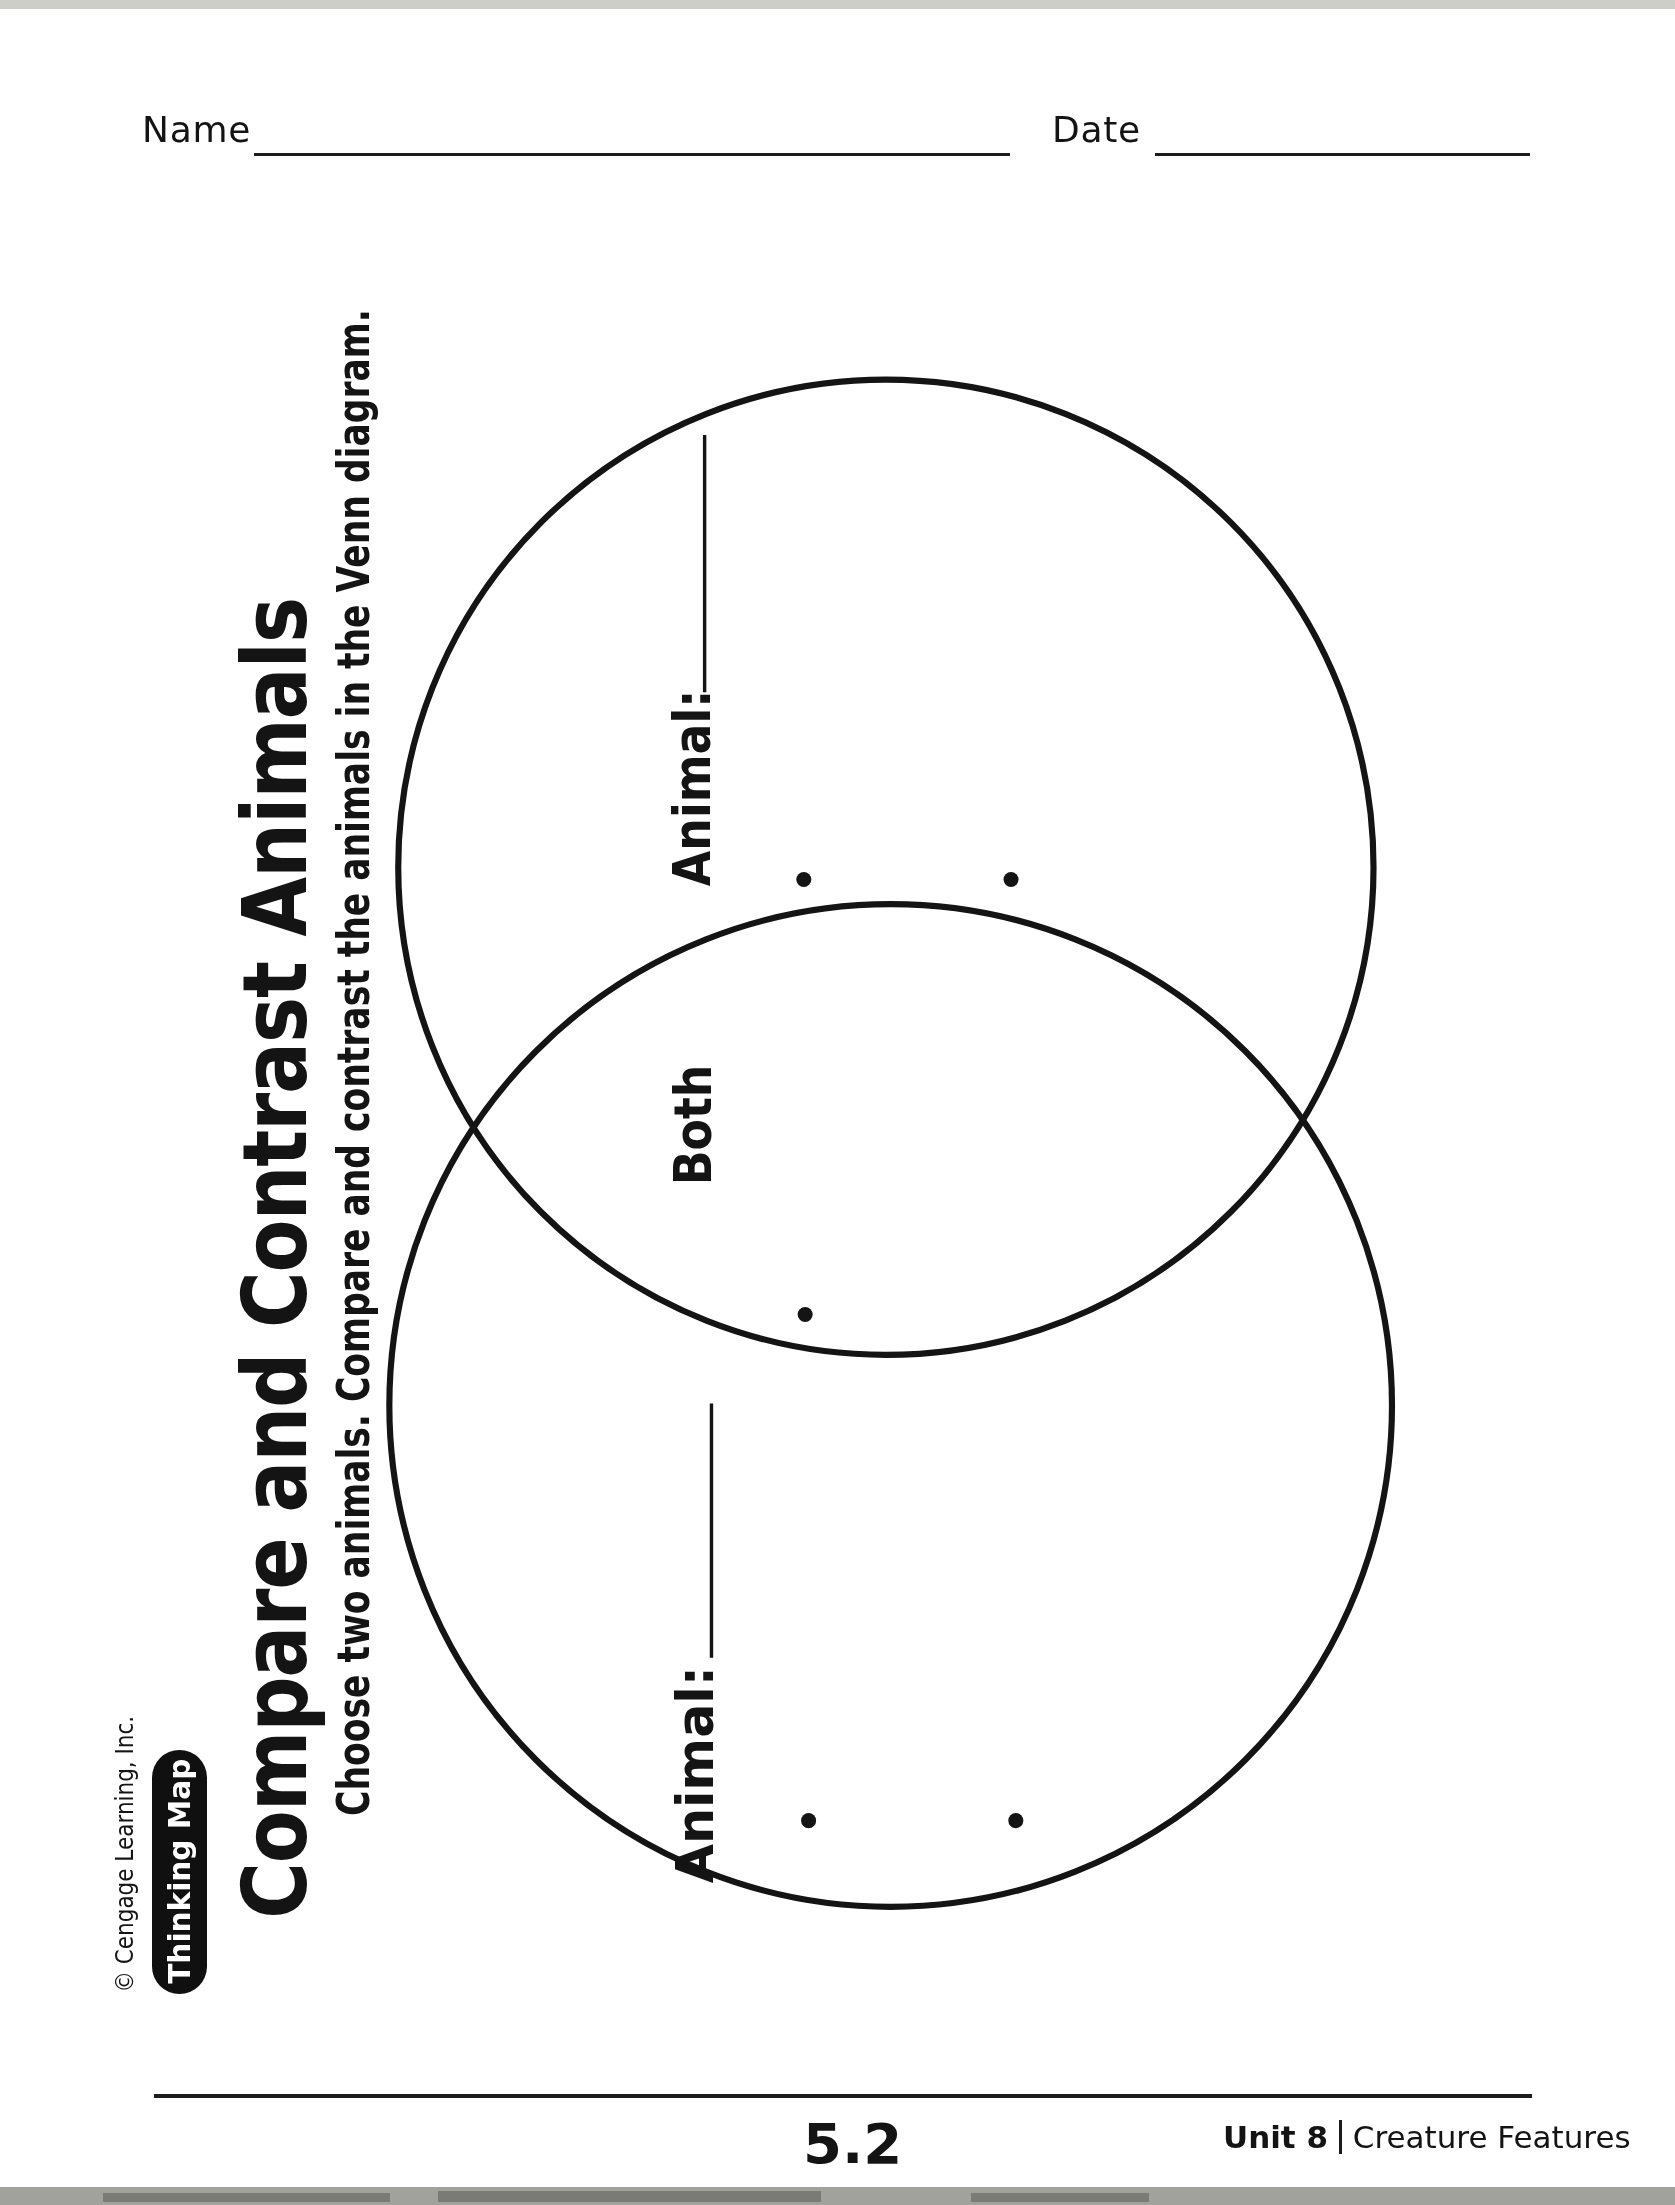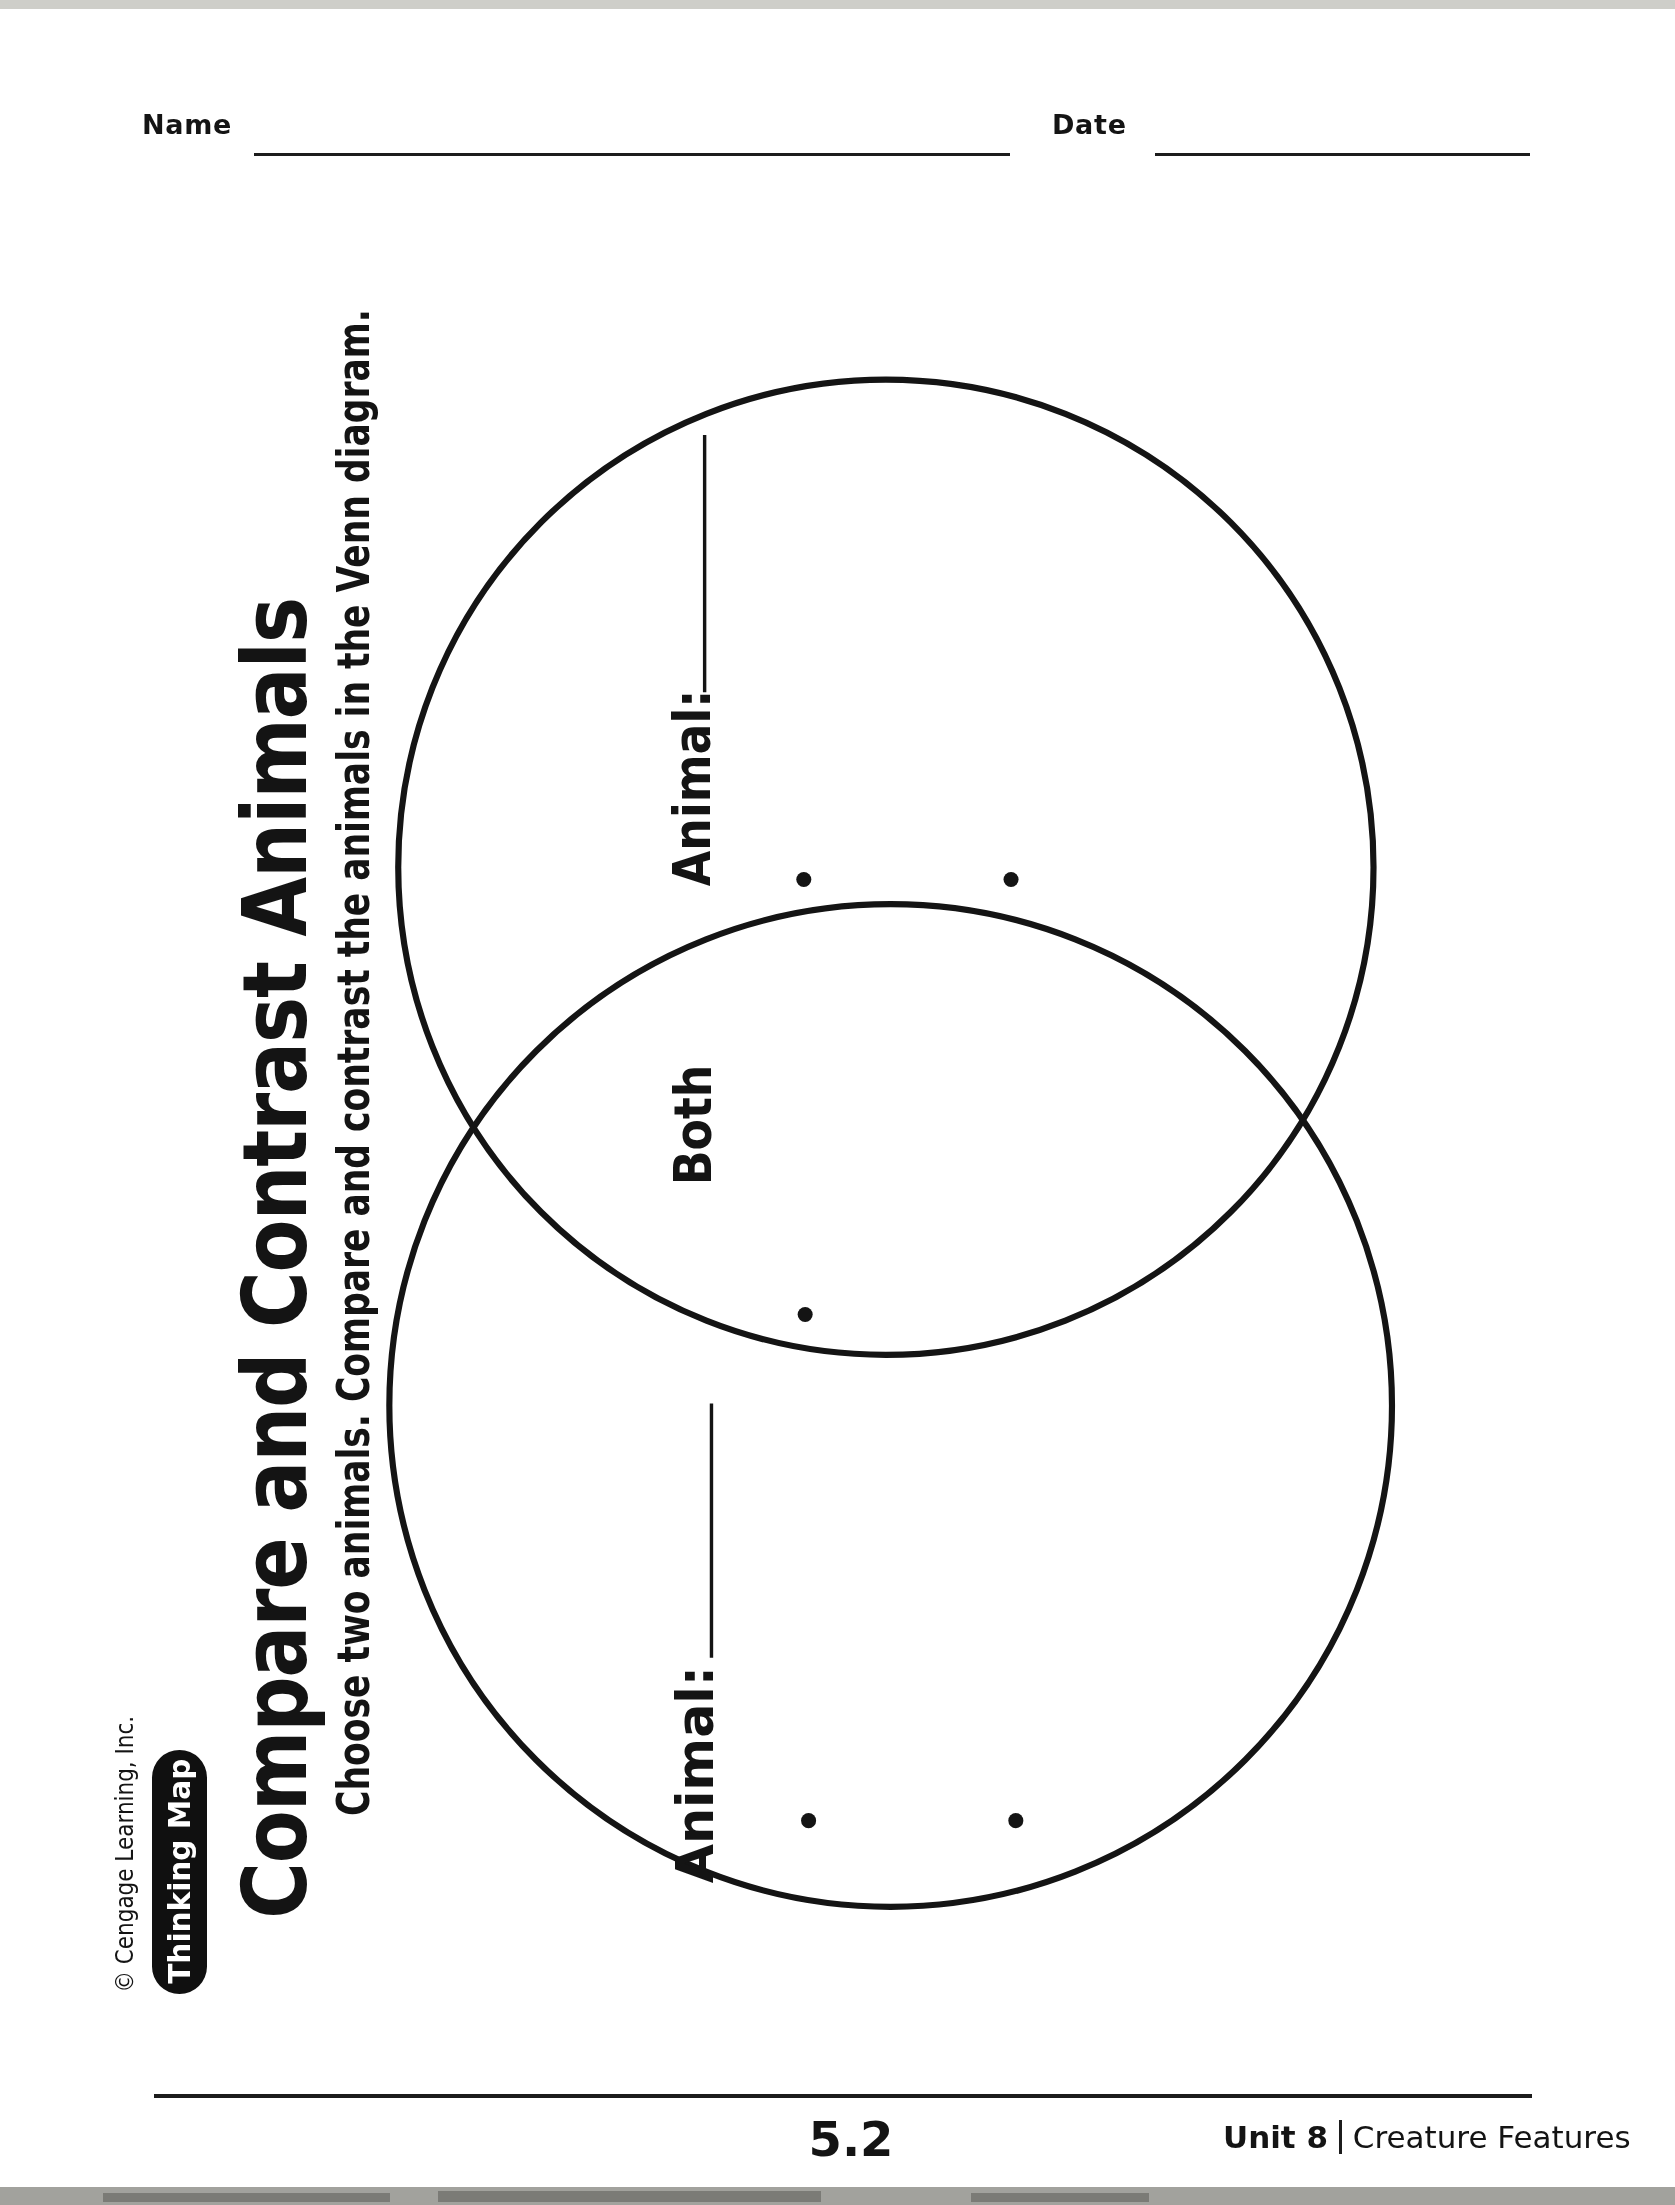--- a/index.html
+++ b/index.html
@@ -11,32 +11,32 @@
     font-family:"DejaVu Sans","Liberation Sans",sans-serif;
     color:#141414;
   }
   .abs{position:absolute;}
   .rot{
     position:absolute;
     transform:rotate(-90deg);
     white-space:nowrap;
     text-align:center;
   }
-  .hdr-label{font-size:27px;font-weight:700;letter-spacing:0.7px;}
+  .hdr-label{font-size:36px;font-weight:400;letter-spacing:0.7px;}
   .rule{position:absolute;background:#1c1c1c;}
   .badge{
     position:absolute;left:152px;top:1750px;width:55px;height:244px;
     background:#101010;border-radius:29px;
   }
   .badge-text{color:#ffffff;font-size:30px;font-weight:700;}
   .title-text{font-size:89px;font-weight:700;letter-spacing:-1.4px;}
   .subtitle-text{font-size:45px;font-weight:700;}
   .venn-label{font-size:51px;font-weight:700;}
   .copyright-text{font-size:25px;font-weight:400;letter-spacing:0px;}
-  .pagenum{font-size:48px;font-weight:700;text-align:center;}
+  .pagenum{font-size:56px;font-weight:700;text-align:center;}
   .unit{font-size:31px;display:flex;align-items:center;}
   .unit .sep{display:inline-block;width:2.7px;height:34px;background:#1c1c1c;margin:0 11px;}
   .unit .b{font-weight:700;}
   .scanband-top{position:absolute;left:0;top:0;width:1676px;height:9px;background:#cecec9;}
   .scanband-bottom{position:absolute;left:0;top:2187px;width:1676px;height:18px;background:#a2a29d;}
   .scansmudge{position:absolute;background:#7b7b76;}
   svg{position:absolute;left:0;top:0;}
 </style>
 </head>
 <body>

